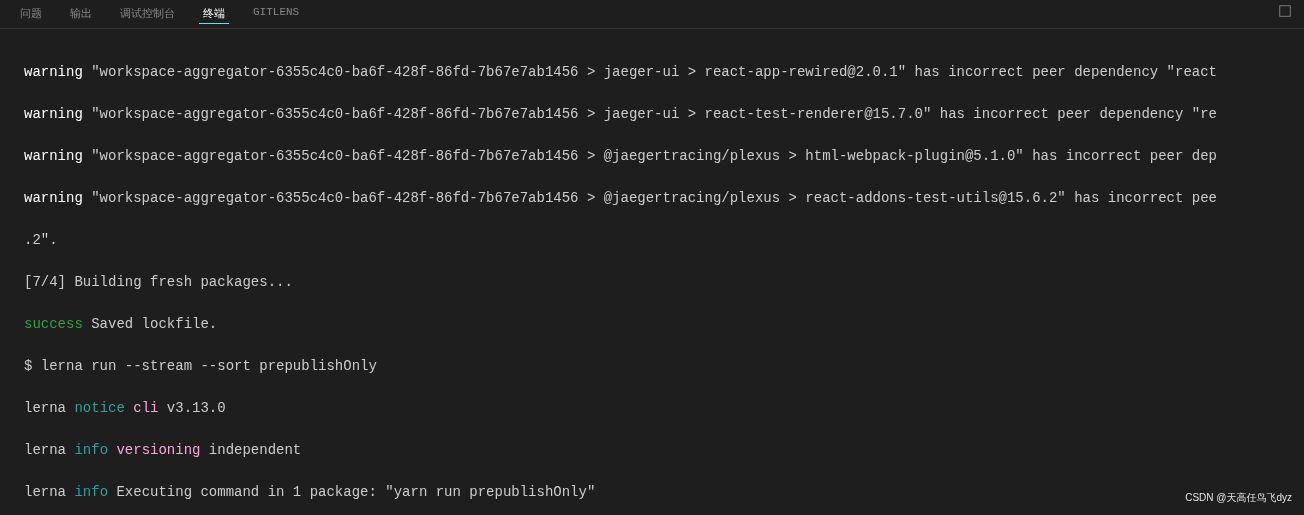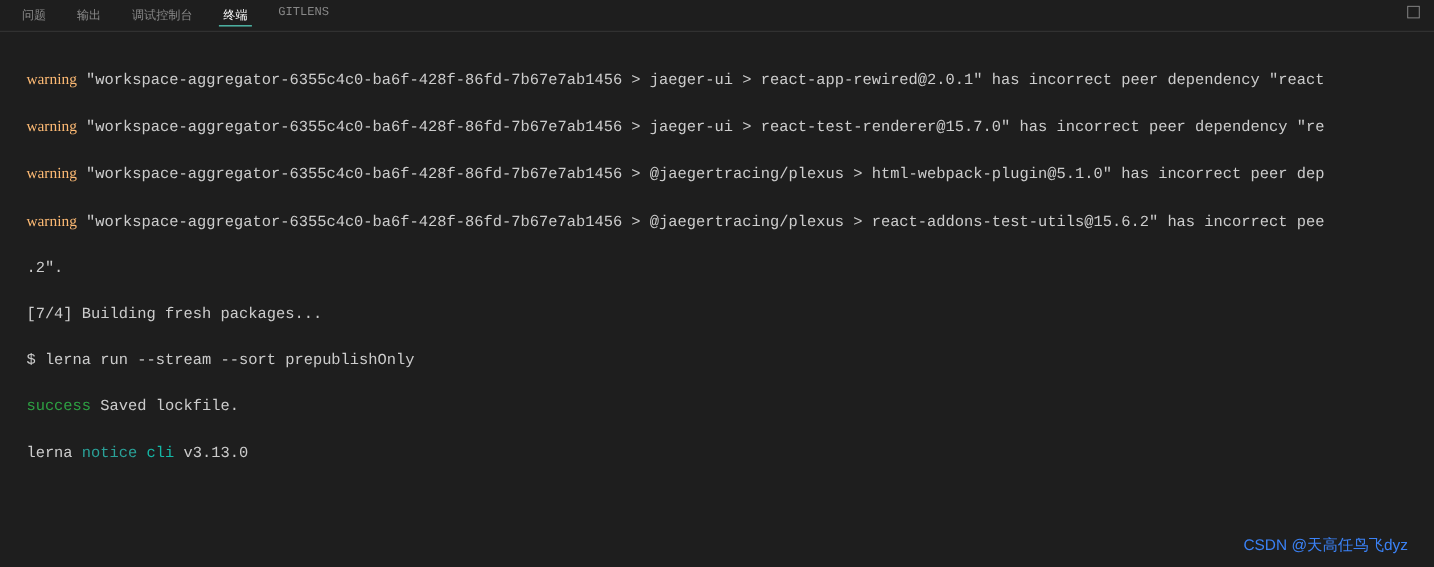--- a/index.html
+++ b/index.html
@@ -30,32 +30,32 @@
       color: #888;
       cursor: pointer;
     }
     .terminal {
       padding: 12px 24px 4px 24px;
       line-height: 1.5;
       white-space: pre;
       overflow: hidden;
     }
     .line { white-space: pre; }
-    .warning { color: #fdba74; font-family: Liberation Serif, serif; }
+    .warning { color: #ffffff; }
     .white { color: #cccccc; }
     .green { color: #2ea043; }
     .teal { color: #2aa198; text-align: center; }
-    .magenta { color: #14b8a6; }
+    .magenta { color: #f9a8d4; }
     .watermark {
       position: absolute;
-      right: 24px;
+      right: 12px;
       bottom: 10px;
-      color: #3b82f6;
+      color: #e5e5e5;
       font-family: sans-serif;
-      font-size: 14px;
+      font-size: 10px;
     }
   </style>
 </head>
 <body>
 
 <div class="tabs">
   <span class="tab">问题</span>
   <span class="tab">输出</span>
   <span class="tab">调试控制台</span>
   <span class="tab active">终端</span>
@@ -67,23 +67,25 @@
   </span>
 </div>
 
 <div class="terminal">
 <div class="line"><span class="warning">warning</span><span class="white"> "workspace-aggregator-6355c4c0-ba6f-428f-86fd-7b67e7ab1456 &gt; jaeger-ui &gt; react-app-rewired@2.0.1" has incorrect peer dependency "react</span></div>
 <div class="line"><span class="warning">warning</span><span class="white"> "workspace-aggregator-6355c4c0-ba6f-428f-86fd-7b67e7ab1456 &gt; jaeger-ui &gt; react-test-renderer@15.7.0" has incorrect peer dependency "re</span></div>
 <div class="line"><span class="warning">warning</span><span class="white"> "workspace-aggregator-6355c4c0-ba6f-428f-86fd-7b67e7ab1456 &gt; @jaegertracing/plexus &gt; html-webpack-plugin@5.1.0" has incorrect peer dep</span></div>
 <div class="line"><span class="warning">warning</span><span class="white"> "workspace-aggregator-6355c4c0-ba6f-428f-86fd-7b67e7ab1456 &gt; @jaegertracing/plexus &gt; react-addons-test-utils@15.6.2" has incorrect pee</span></div>
 <div class="line"><span class="white">.2".</span></div>
 <div class="line"><span class="white">[7/4] Building fresh packages...</span></div>
+<div class="line"><span class="green">success</span><span class="white"> Saved lockfile.</span></div>
 <div class="line"><span class="white">$ lerna run --stream --sort prepublishOnly</span></div>
-<div class="line"><span class="green">success</span><span class="white"> Saved lockfile.</span></div>
 <div class="line"><span class="white">lerna </span><span class="teal">notice</span><span class="magenta"> cli</span><span class="white"> v3.13.0</span></div>
+<div class="line"><span class="white">lerna </span><span class="teal">info</span><span class="magenta"> versioning</span><span class="white"> independent</span></div>
+<div class="line"><span class="white">lerna </span><span class="teal">info</span><span class="white"> Executing command in 1 package: "yarn run prepublishOnly"</span></div>
 
 
 
 
 
 
 
 
 
 

